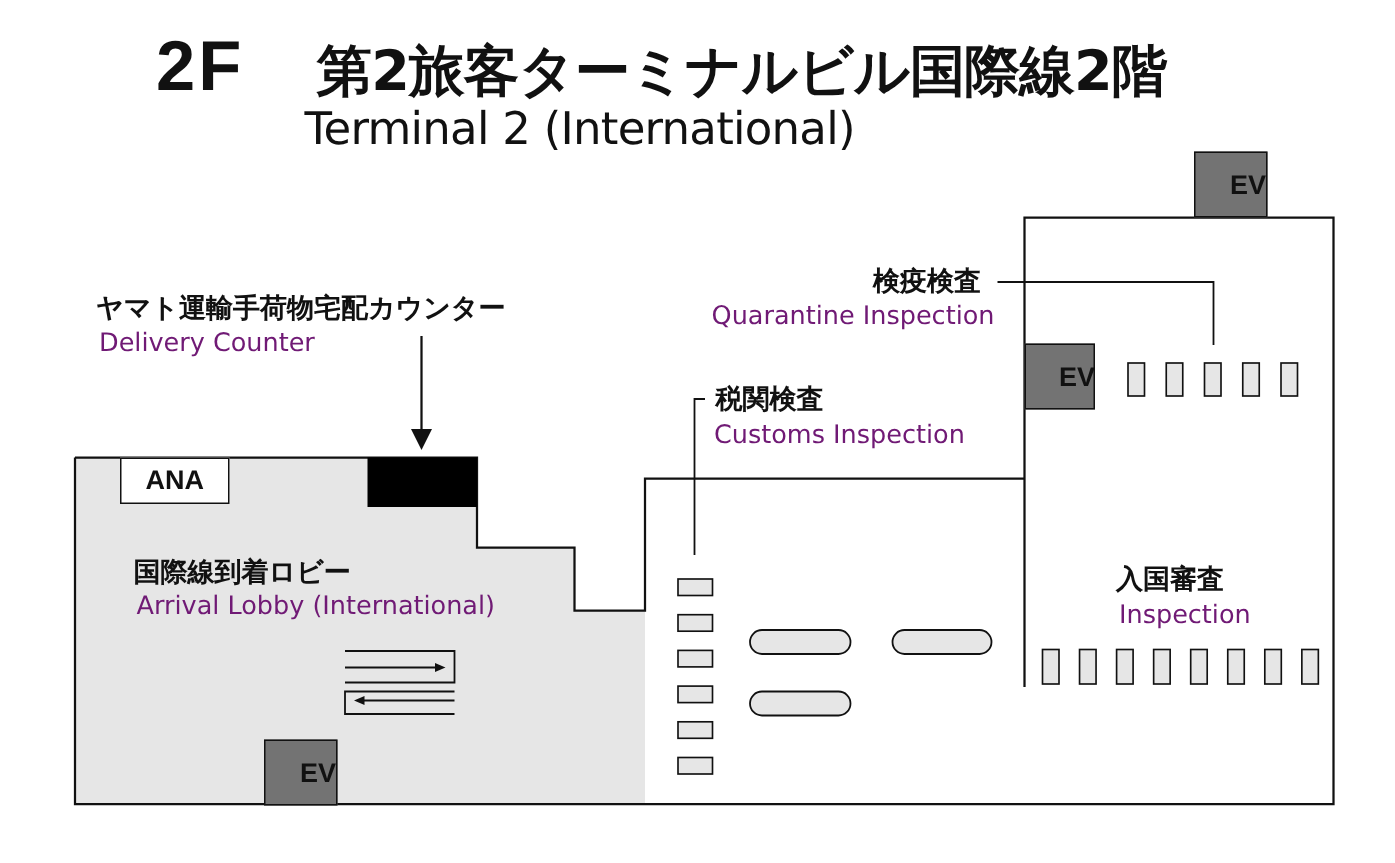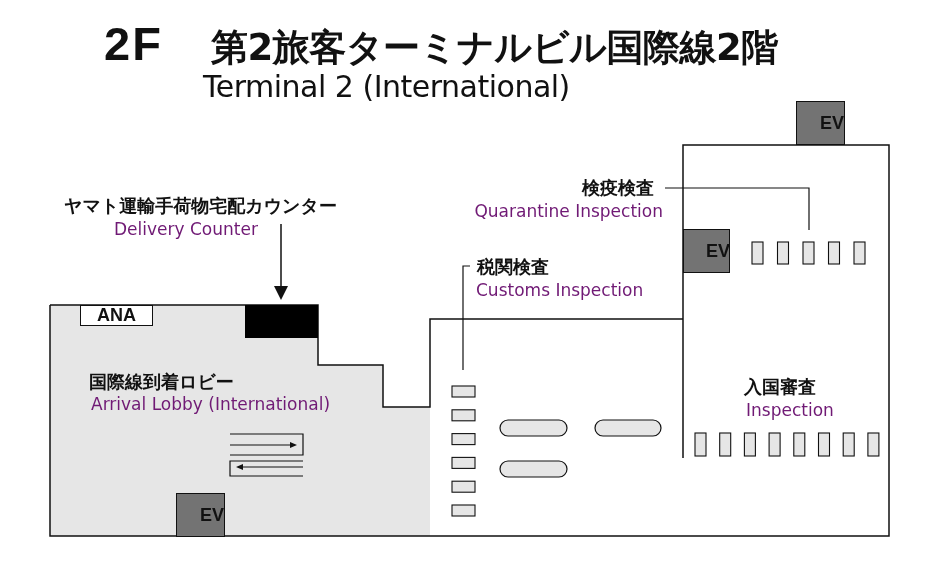--- a/index.html
+++ b/index.html
@@ -71,27 +71,27 @@
       <rect x="843.2" y="433" width="11" height="23" fill="#e6e6e6" stroke="#111" stroke-width="1.1"></rect>
       <rect x="867.9" y="433" width="11" height="23" fill="#e6e6e6" stroke="#111" stroke-width="1.1"></rect>
     </g>
   <g>
     <rect x="500" y="420" width="67" height="16" rx="8" fill="#e6e6e6" stroke="#111" stroke-width="1.2"></rect>
     <rect x="595" y="420" width="66" height="16" rx="8" fill="#e6e6e6" stroke="#111" stroke-width="1.2"></rect>
     <rect x="500" y="461" width="67" height="16" rx="8" fill="#e6e6e6" stroke="#111" stroke-width="1.2"></rect>
   </g>
 </svg>
 
-<div class="abs box white" style="left:80px;top:305px;width:73px;height:21px;">ANA</div>
+<div class="abs box white" style="left:80px;top:305px;width:73px;height:31px;">ANA</div>
 <div class="abs box grey" style="left:176px;top:493px;width:49px;height:44px;">EV</div>
 <div class="abs box grey" style="left:683px;top:229px;width:47px;height:44px;">EV</div>
 <div class="abs box grey" style="left:796px;top:101px;width:49px;height:44px;">EV</div>
 
 <div class="abs jp" style="left:64px;top:196px;">ヤマト運輸手荷物宅配カウンター</div>
-<div class="abs en" style="left:66px;top:219px;margin-left:48px;">Delivery Counter</div>
+<div class="abs en" style="left:66px;top:219px;">Delivery Counter</div>
 
 <div class="abs jp" style="left:89px;top:372px;text-align:right;">国際線到着ロビー</div>
 <div class="abs en" style="left:91px;top:394px;">Arrival Lobby (International)</div>
 
 <div class="abs jp" style="left:582px;top:178px;">検疫検査</div>
 <div class="abs en" style="left:466px;top:201px;width:197px;text-align:right;">Quarantine Inspection</div>
 
 <div class="abs jp" style="left:477px;top:257px;">税関検査</div>
 <div class="abs en" style="left:476px;top:280px;">Customs Inspection</div>
 

